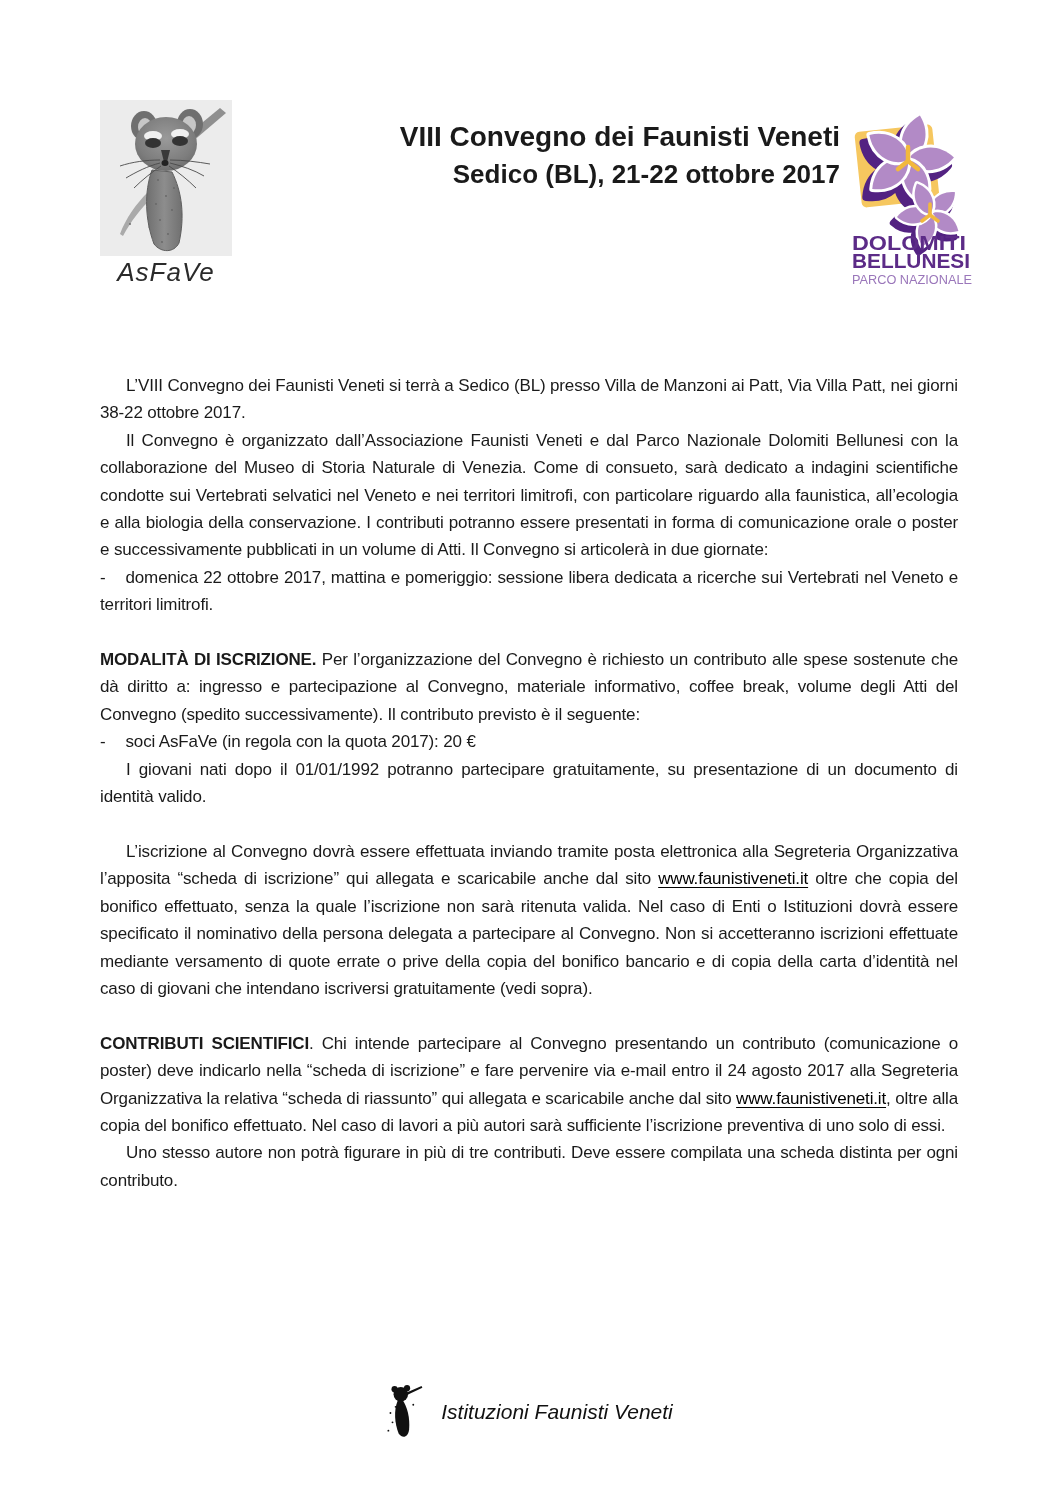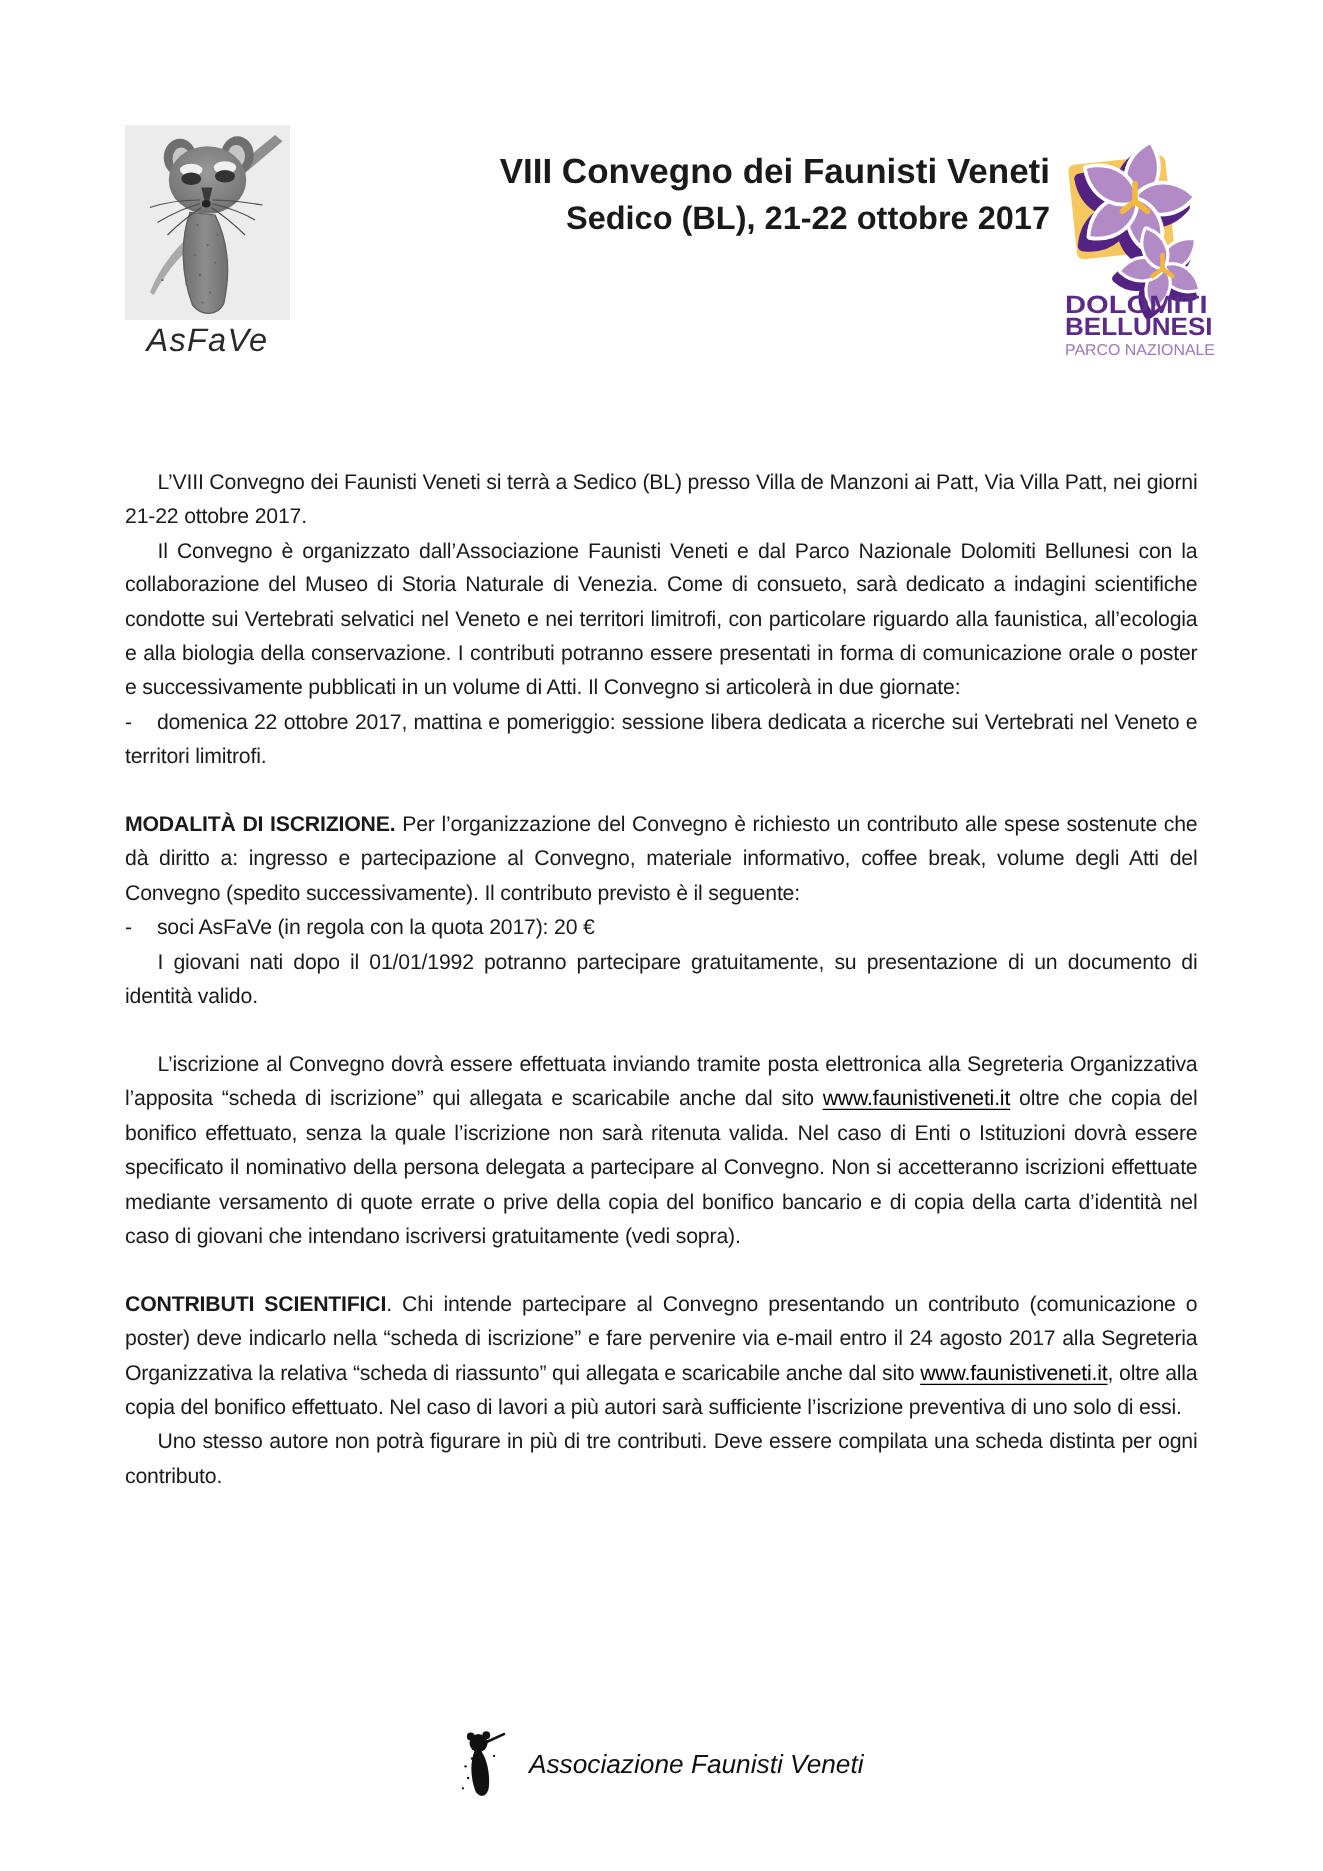--- a/index.html
+++ b/index.html
@@ -145,21 +145,21 @@
           <path d="M0,1 L-8,7"></path>
           <path d="M0,1 L8,7"></path>
       </g>
       <text x="8" y="152" font-family="Liberation Sans, sans-serif" font-weight="bold" font-size="20" fill="#5c2b87" textLength="114" lengthAdjust="spacingAndGlyphs">DOLOMITI</text>
       <text x="8" y="170" font-family="Liberation Sans, sans-serif" font-weight="bold" font-size="20" fill="#5c2b87" textLength="118" lengthAdjust="spacingAndGlyphs">BELLUNESI</text>
       <text x="8" y="186" font-family="Liberation Sans, sans-serif" font-size="12.5" fill="#9a76ba" textLength="120" lengthAdjust="spacingAndGlyphs">PARCO NAZIONALE</text>
     </svg>
   </div>
 
   <div class="doc-body">
-      <p class="para body indent"><span class="">L’VIII Convegno dei Faunisti Veneti si terrà a </span><span class="u">Sedico (BL)</span><span class=""> presso Villa de Manzoni ai Patt, Via Villa Patt, nei giorni </span><span class="u">21-22 ottobre 2017</span><span class="">.</span></p>
+      <p class="para body indent"><span class="">L’VIII Convegno dei Faunisti Veneti si terrà a </span><span class="u">Sedico (BL)</span><span class=""> presso Villa de Manzoni ai Patt, Via Villa Patt, nei giorni </span><span class="u">38-22 ottobre 2017</span><span class="">.</span></p>
       <p class="para body indent"><span class="">Il Convegno è organizzato dall’Associazione Faunisti Veneti e dal Parco Nazionale Dolomiti Bellunesi con la collaborazione del Museo di Storia Naturale di Venezia. Come di consueto, sarà dedicato a indagini scientifiche condotte sui Vertebrati selvatici nel Veneto e nei territori limitrofi, con particolare riguardo alla faunistica, all’ecologia e alla biologia della conservazione. I contributi potranno essere presentati in forma di comunicazione orale o poster e successivamente pubblicati in un volume di Atti. Il Convegno si articolerà in due giornate:</span></p>
       <p class="para list"><span class="">-</span><span class="tab"></span><span class="u">domenica 22 ottobre 2017</span><span class="">, mattina e pomeriggio: sessione libera dedicata a ricerche sui Vertebrati nel Veneto e territori limitrofi.</span></p>
       <p class="para empty"></p>
       <p class="para body"><span class="b ">MODALITÀ DI ISCRIZIONE.</span><span class=""> Per l’organizzazione del Convegno è richiesto un contributo alle spese sostenute che dà diritto a: ingresso e partecipazione al Convegno, materiale informativo, coffee break, volume degli Atti del Convegno (spedito successivamente). Il contributo previsto è il seguente:</span></p>
       <p class="para list"><span class="">-</span><span class="tab"></span><span class="">soci AsFaVe (in regola con la quota 2017): 20 €</span></p>
       <p class="para body indent"><span class="">I giovani nati dopo il 01/01/1992 potranno partecipare gratuitamente, su presentazione di un documento di identità valido.</span></p>
       <p class="para empty"></p>
       <p class="para body indent"><span class="">L’iscrizione al Convegno dovrà essere effettuata inviando tramite posta elettronica alla Segreteria Organizzativa l’apposita “</span><span class="u">scheda di iscrizione</span><span class="">” qui allegata e scaricabile anche dal sito </span><a class="link" href="#">www.faunistiveneti.it</a><span class=""> oltre che copia del bonifico effettuato, senza la quale l’iscrizione non sarà ritenuta valida. Nel caso di Enti o Istituzioni dovrà essere specificato il nominativo della persona delegata a partecipare al Convegno. Non si accetteranno iscrizioni effettuate mediante versamento di quote errate o prive della copia del bonifico bancario e di copia della carta d’identità nel caso di giovani che intendano iscriversi gratuitamente (vedi sopra).</span></p>
       <p class="para empty"></p>
       <p class="para body"><span class="b ">CONTRIBUTI SCIENTIFICI</span><span class="">. Chi intende partecipare al Convegno presentando un contributo (comunicazione o poster) deve indicarlo nella “scheda di iscrizione” e fare pervenire via e-mail entro il </span><span class="u">24 agosto 2017 </span><span class="">alla Segreteria Organizzativa la relativa “</span><span class="u">scheda di riassunto</span><span class="">” qui allegata e scaricabile anche dal sito </span><a class="link" href="#">www.faunistiveneti.it</a><span class="">, oltre alla copia del bonifico effettuato. Nel caso di lavori a più autori sarà sufficiente l’iscrizione preventiva di uno solo di essi.</span></p>
@@ -172,16 +172,16 @@
       <circle cx="9" cy="5" r="3" fill="#111111"></circle>
       <circle cx="21" cy="4" r="3" fill="#111111"></circle>
       <path d="M19,9 L35,2 L35.8,3.6 L20,11 Z" fill="#111111"></path>
       <path d="M12,16 C8,26 9,38 13,48 C17,53 22,51 23,44 C24,32 21,22 17,16 Z" fill="#111111"></path>
       <circle cx="5" cy="28" r="0.9" fill="#111111"></circle>
       <circle cx="7" cy="37" r="0.9" fill="#111111"></circle>
       <circle cx="3" cy="45" r="0.9" fill="#111111"></circle>
       <circle cx="27" cy="20" r="0.9" fill="#111111"></circle>
       <circle cx="10" cy="22" r="0.9" fill="#111111"></circle>
     </svg>
-    <span class="footer-name">Associazione Faunisti Veneti</span>
+    <span class="footer-name">Istituzioni Faunisti Veneti</span>
   </div>
 
 </div>
 
 </body></html>

